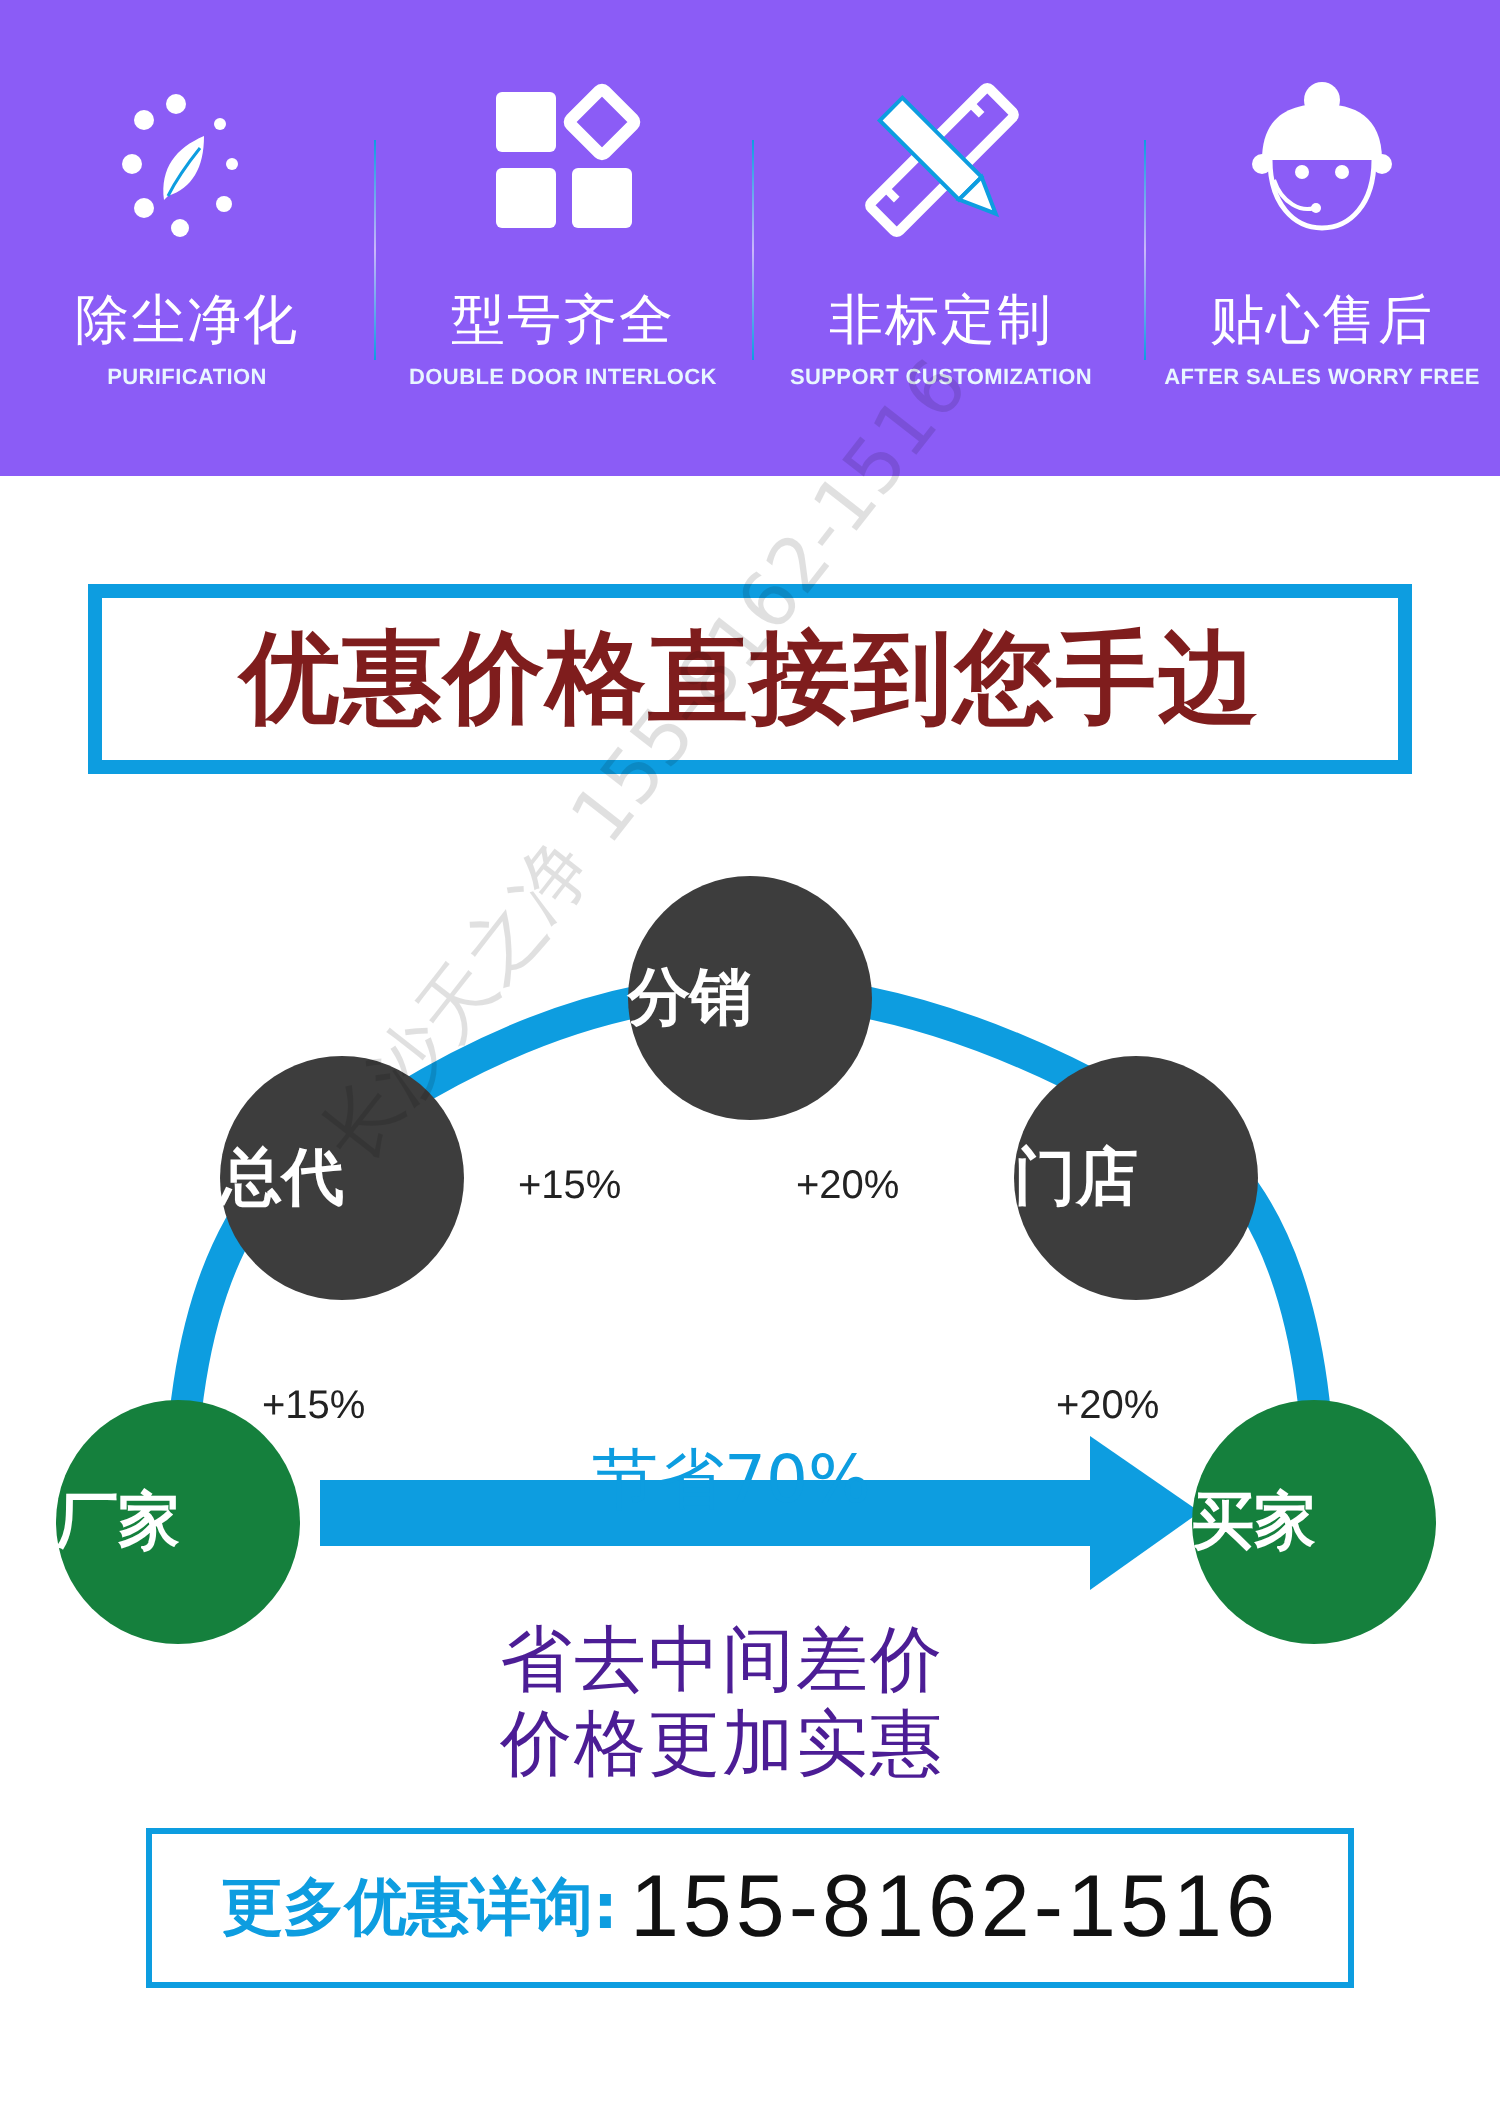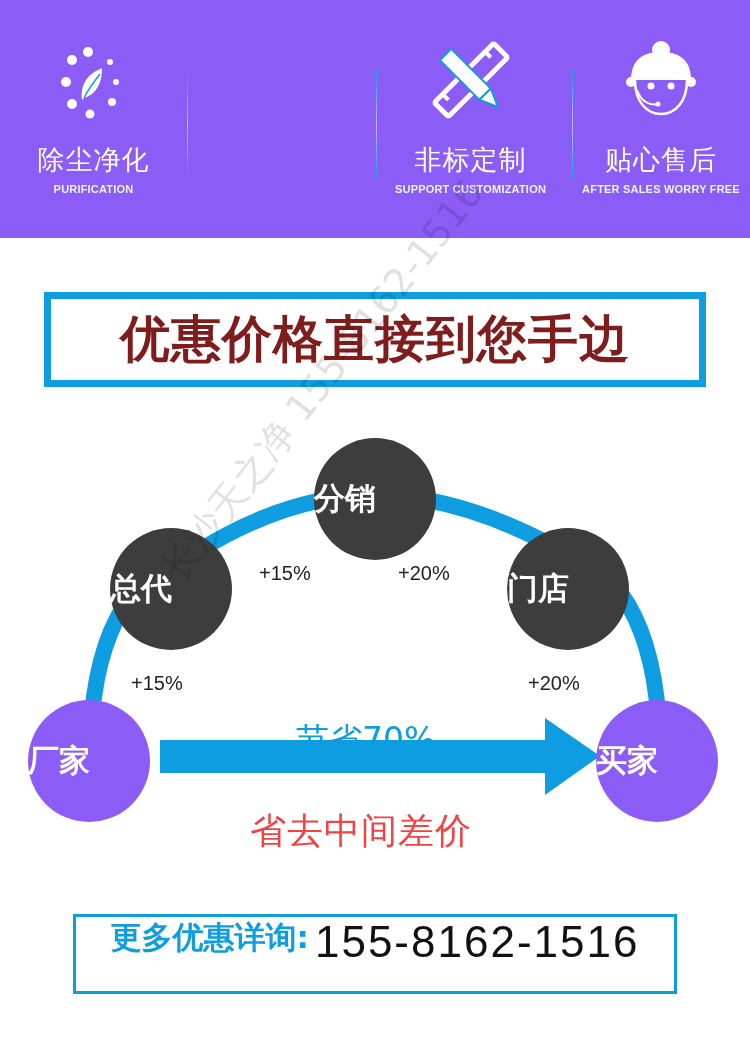--- a/index.html
+++ b/index.html
@@ -15,29 +15,29 @@
   .divider { position:absolute; top:70px; width:1px; height:110px; background:linear-gradient(#0d9de0, rgba(255,255,255,0.55), #0d9de0); }
 
   
   .headline-box { position:absolute; left:44px; top:292px; width:662px; height:95px; border:7px solid #0d9de0; background:#fff; display:flex; align-items:center; justify-content:center; }
   .headline-box .txt { font-size:50px; font-weight:bold; color:#7f1d1d; letter-spacing:1px; }
 
   
   .diagram { position:absolute; left:0; top:400px; width:750px; height:500px; }
   .node { position:absolute; border-radius:50%; display:flex; align-items:center; color:#fff; font-weight:bold; font-size:31px; }
   .node.dark { background:#3d3d3d; width:122px; height:122px; }
-  .node.blue { background:#8b5cf6; width:122px; height:122px; }
-  .pct { position:absolute; font-family:"Liberation Sans", sans-serif; font-size:20px; color:#222; }
+  .node.blue { background:#15803d; width:122px; height:122px; }
+  .pct { position:absolute; font-family:"Liberation Sans", sans-serif; font-size:20px; color:#222;margin-top:20px; }
   .save-label { position:absolute; left:296px; top:318px; font-size:33px; color:#0d9de0; }
-  .sub-text { position:absolute; left:250px; top:410px; font-size:36px; color:#ef4444; line-height:42px; letter-spacing:1px; text-align:center; }
+  .sub-text { position:absolute; left:250px; top:410px; font-size:36px; color:#4c1d95; line-height:42px; letter-spacing:1px; text-align:center; }
 
   .watermark { position:absolute; left:150px; top:560px; transform:rotate(-52deg); transform-origin:left top; font-size:38px; color:rgba(0,0,0,0.12); white-space:nowrap; pointer-events:none; }
 
   
-  .contact-box { position:absolute; left:73px; top:914px; width:604px; height:80px; border:3px solid #0d9de0; background:#fff; display:flex; align-items:flex-start; justify-content:center; }
+  .contact-box { position:absolute; left:73px; top:914px; width:604px; height:80px; border:3px solid #0d9de0; background:#fff; display:flex; align-items:center; justify-content:center; }
   .contact-box .label { font-size:31px; font-weight:bold; color:#0d9de0; }
   .contact-box .phone { font-family:"Liberation Sans", sans-serif; font-size:44px; color:#111; letter-spacing:2px; margin-left:6px; }
 </style>
 </head>
 <body>
 
 <div class="banner">
 
   <div class="feature" style="left:0;">
     <svg class="icon" viewBox="0 0 80 80">
@@ -51,20 +51,30 @@
       <circle cx="36" cy="74" r="4.5" fill="#fff"></circle>
       <path d="M28 60 C26 44 34 34 48 28 C48 44 42 54 30 58 Z" fill="#fff"></path>
       <path d="M30 58 C34 50 38 44 46 34" stroke="#0d9de0" stroke-width="1.5" fill="none"></path>
     </svg>
     <div class="cn">除尘净化</div>
     <div class="en">PURIFICATION</div>
   </div>
 
   <div class="divider" style="left:187px;"></div>
 
+  <div class="feature" style="left:188px;">
+    <svg class="icon" viewBox="0 0 80 80">
+      <rect x="6" y="6" width="30" height="30" rx="3" fill="#fff"></rect>
+      <rect x="6" y="44" width="30" height="30" rx="3" fill="#fff"></rect>
+      <rect x="44" y="44" width="30" height="30" rx="3" fill="#fff"></rect>
+      <rect x="47" y="9" width="24" height="24" rx="2" fill="none" stroke="#fff" stroke-width="6" transform="rotate(45 59 21)"></rect>
+    </svg>
+    <div class="cn">型号齐全</div>
+    <div class="en">DOUBLE DOOR INTERLOCK</div>
+  </div>
 
   <div class="divider" style="left:376px;"></div>
 
   <div class="feature" style="left:377px;text-decoration:underline;">
     <svg class="icon" viewBox="0 0 80 80">
       <g transform="rotate(45 40 40)">
         <rect x="30" y="-2" width="20" height="84" rx="2" fill="none" stroke="#fff" stroke-width="5"></rect>
         <line x1="30" y1="10" x2="38" y2="10" stroke="#fff" stroke-width="4"></line>
         <line x1="30" y1="70" x2="38" y2="70" stroke="#fff" stroke-width="4"></line>
       </g>
@@ -127,20 +137,21 @@
 
   <div class="pct" style="left:131px; top:272px;">+15%</div>
   <div class="pct" style="left:259px; top:162px;">+15%</div>
   <div class="pct" style="left:398px; top:162px;">+20%</div>
   <div class="pct" style="left:528px; top:272px;">+20%</div>
 
   <div class="save-label">节省70%</div>
 
   <div class="sub-text">
     <div>省去中间差价</div>
+    <div>价格更加实惠</div>
   </div>
 </div>
 
 <div class="watermark">长沙天之净 155-8162-1516</div>
 
 <div class="contact-box">
   <span class="label">更多优惠详询:</span>
   <span class="phone">155-8162-1516</span>
 </div>
 

